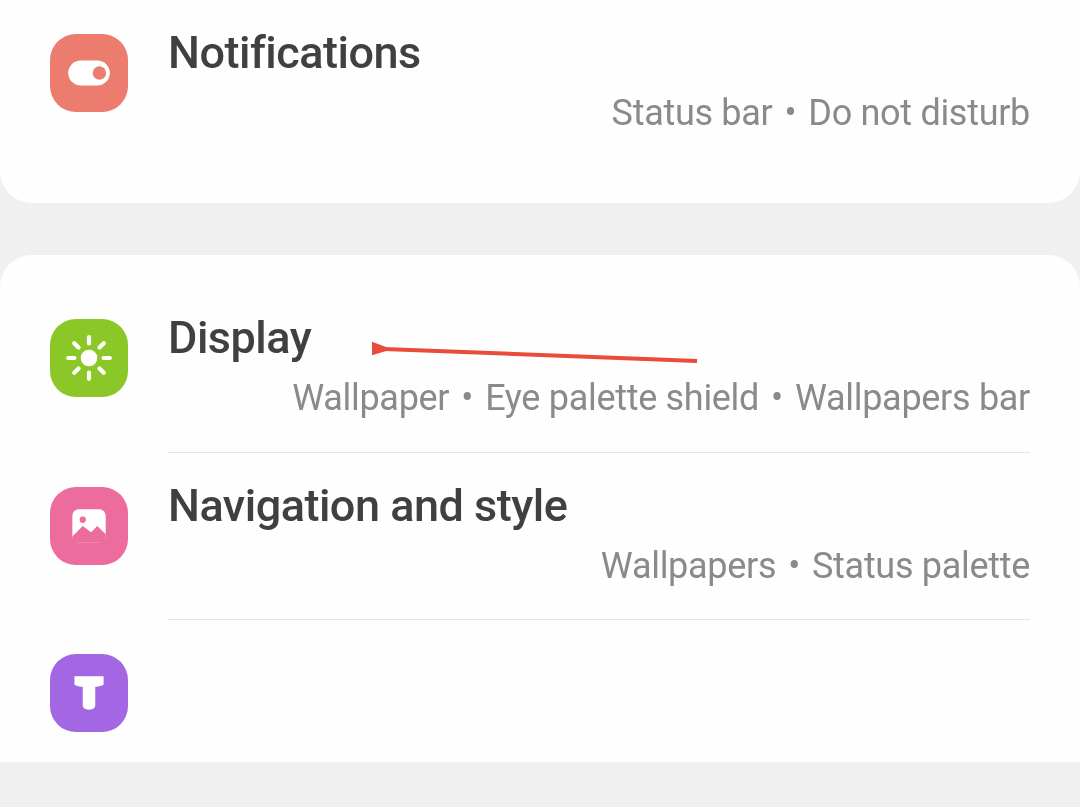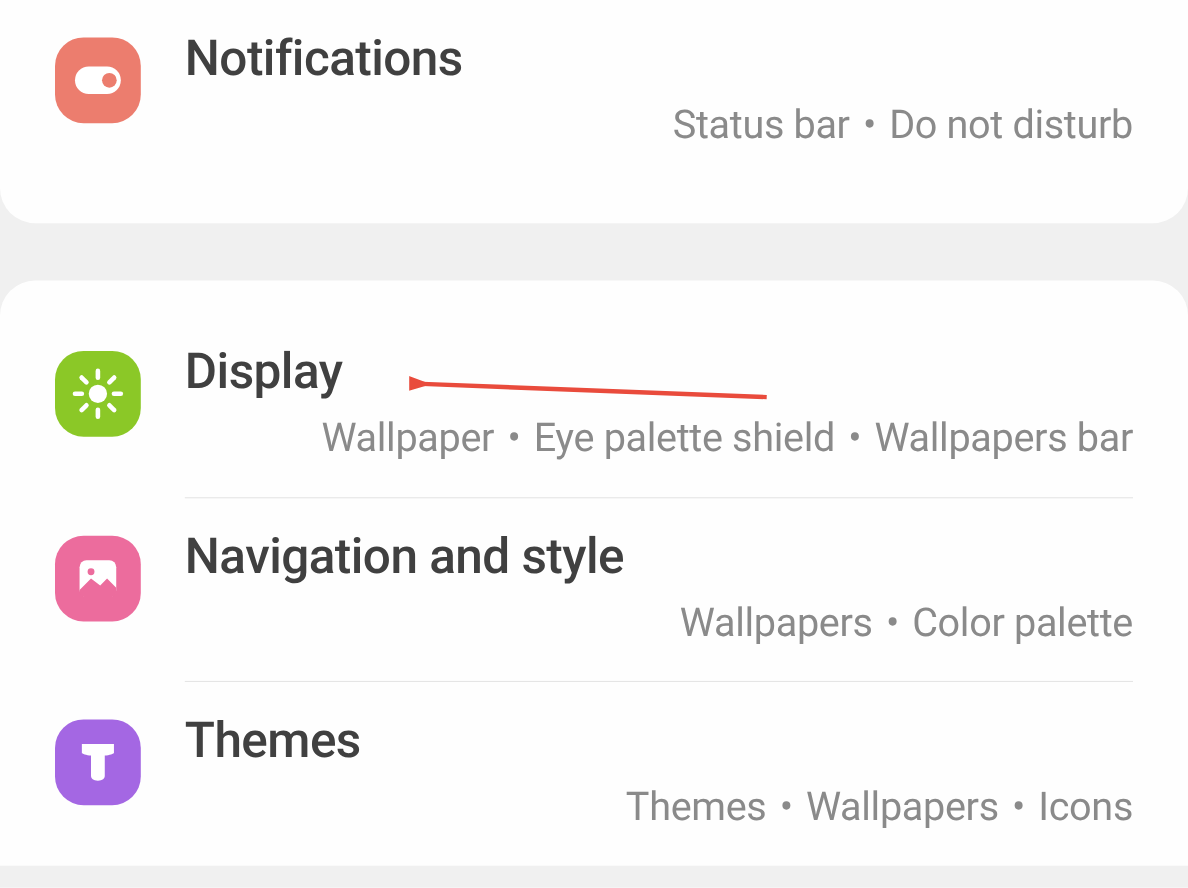--- a/index.html
+++ b/index.html
@@ -150,33 +150,27 @@
     <div class="icon-wrap icon-wallpaper">
       <svg class="icon-svg" viewBox="0 0 24 24" fill="none">
         <rect x="4" y="4" width="16" height="16" rx="3" fill="#fff"></rect>
         <circle cx="9" cy="9" r="1.5" fill="#ec6c9d"></circle>
         <path d="M4 17 L9 12 L13 15 L16 12 L20 16 V18 C20 19 19 20 18 20 H6 C5 20 4 19 4 18 Z" fill="#ec6c9d"></path>
       </svg>
     </div>
     <div class="setting-text">
       <div class="setting-title">Navigation and style</div>
       <div class="setting-subtitle">
-        <span>Wallpapers</span><span class="dot">•</span><span>Color palette</span>
+        <span>Wallpapers</span><span class="dot">•</span><span>Status palette</span>
       </div>
     </div>
   </div>
 
   <div class="divider"></div>
 
   <div class="setting-item">
     <div class="icon-wrap icon-themes">
       <svg class="icon-svg" viewBox="0 0 24 24" fill="none">
         <path d="M5 4 H19 V8 C19 8 17 9 15 9 V18 C15 19 14 20 12 20 C10 20 9 19 9 18 V9 C7 9 5 8 5 8 Z" fill="#fff"></path>
       </svg>
     </div>
-    <div class="setting-text">
-      <div class="setting-title">Themes</div>
-      <div class="setting-subtitle">
-        <span>Themes</span><span class="dot">•</span><span>Wallpapers</span><span class="dot">•</span><span>Icons</span>
-      </div>
-    </div>
   </div>
 </div>
 
 </body></html>

